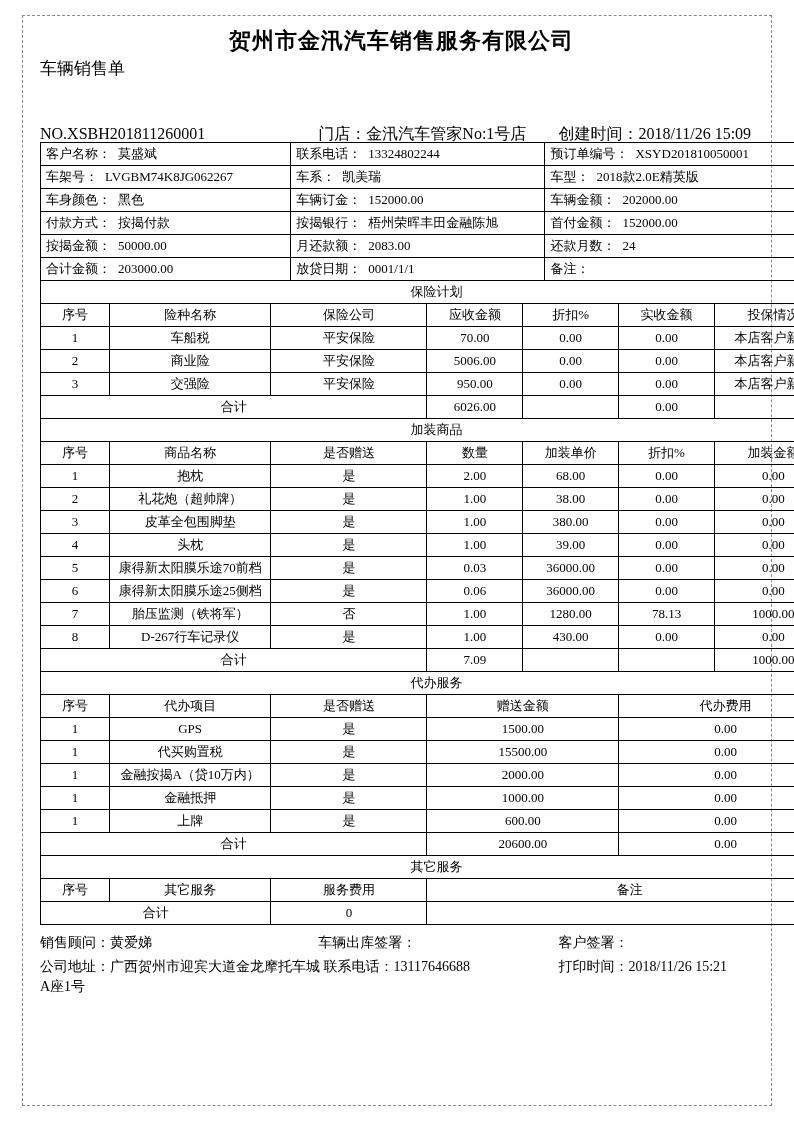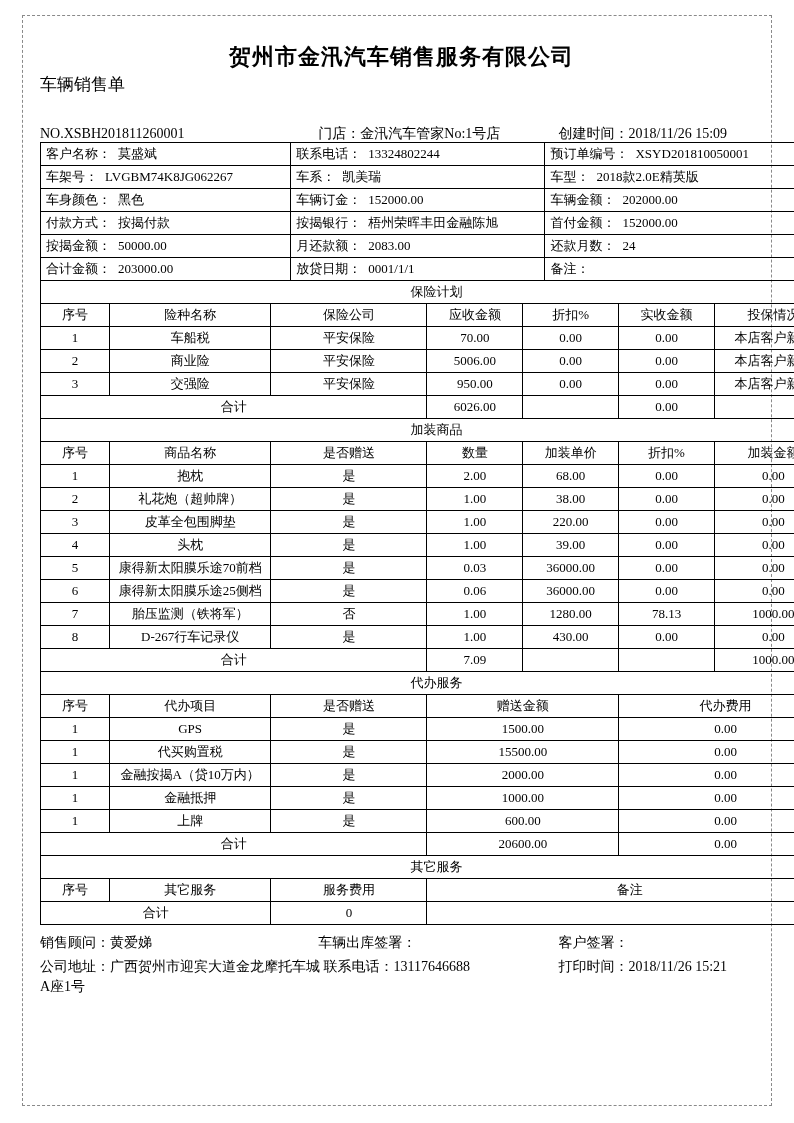--- a/index.html
+++ b/index.html
@@ -5,26 +5,26 @@
   html,body { margin:0; padding:0; }
   body {
     width:794px; height:1123px; background:#ffffff; position:relative;
     font-family:"Liberation Serif","DejaVu Serif",serif; color:#000;
     overflow:hidden;
   }
   .frame {
     position:absolute; left:22px; top:15px; width:748px; height:1089px;
     border:1px dashed #8a8a8a;
   }
-  .content { position:absolute; left:40px; top:42px; width:723px; }
+  .content { position:absolute; left:40px; top:26px; width:723px; }
   .title { text-align:center; font-size:22px; font-weight:bold; line-height:30px; margin:0; letter-spacing:1px; }
   .subtitle { font-size:17px; font-weight:normal; line-height:26px; margin:0; }
   .meta {
     display:grid; grid-template-columns:38.5% 33.2% 28.3%;
-    font-size:14px; line-height:19px; margin-top:26px;
+    font-size:16px; line-height:19px; margin-top:42px;
   }
   table.doc {
     border-collapse:collapse; table-layout:fixed; width:793px; margin-top:-1px;
   }
   table.doc td {
     border:1px solid #000; font-size:13px; line-height:16px;
     padding:3px 3px; height:16px; text-align:center; overflow:hidden;
     word-break:break-all;
   }
   table.info td { text-align:left; padding-left:5px; }
@@ -192,21 +192,21 @@
           <td>1.00</td>
           <td>38.00</td>
           <td>0.00</td>
           <td>0.00</td>
     </tr>
     <tr>
       <td>3</td>
           <td>皮革全包围脚垫</td>
           <td>是</td>
           <td>1.00</td>
-          <td>220.00</td>
+          <td>380.00</td>
           <td>0.00</td>
           <td>0.00</td>
     </tr>
     <tr>
       <td>4</td>
           <td>头枕</td>
           <td>是</td>
           <td>1.00</td>
           <td>39.00</td>
           <td>0.00</td>

